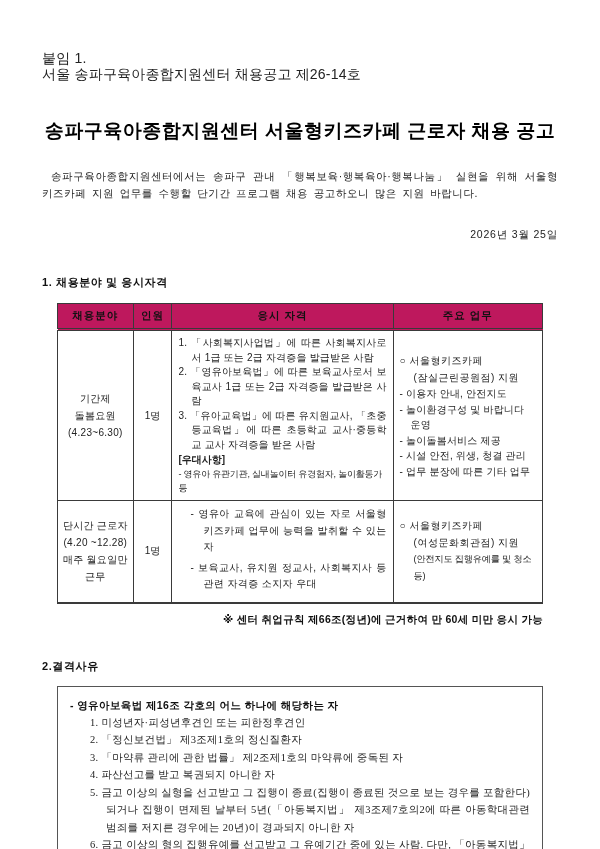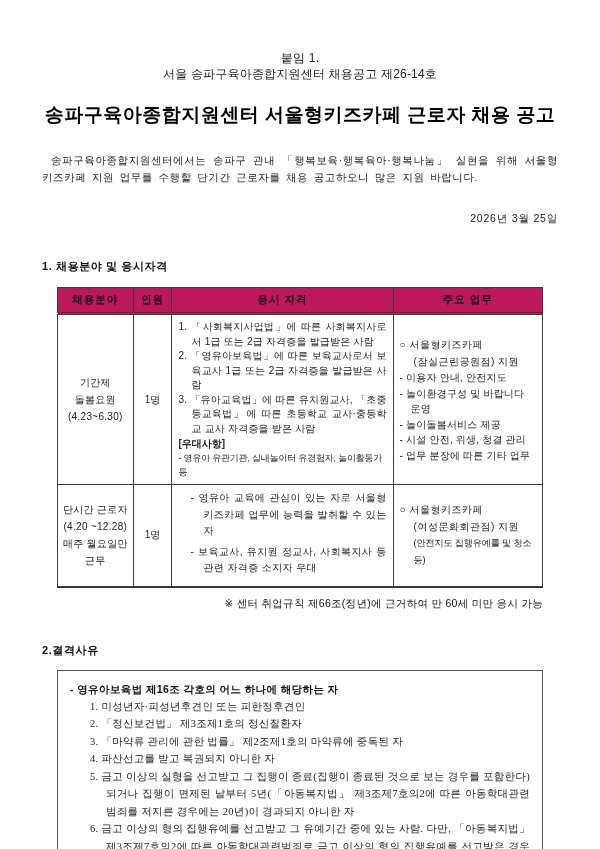--- a/index.html
+++ b/index.html
@@ -4,23 +4,23 @@
 <style>
   * { margin: 0; padding: 0; box-sizing: border-box; }
   html, body { width: 600px; background: #ffffff; }
   body {
     height: 849px;
     font-family: "Liberation Sans", "DejaVu Sans", sans-serif;
     color: #1c1c1c;
     padding: 50px 42px 20px 42px;
     overflow: hidden;
   }
-  .small-line { font-size: 12px; line-height: 16px; color: #222; letter-spacing: 0.2px; text-align: center; }
+  .small-line { font-size: 14px; line-height: 16px; color: #222; letter-spacing: 0.2px; }
   .doc-title {
-    margin-top: 20px;
+    margin-top: 36px;
     text-align: center;
     font-size: 19px;
     font-weight: bold;
     letter-spacing: 0.5px;
     color: #000;
   }
   .intro {
     margin-top: 24px;
     font-size: 10.5px;
     line-height: 17px;
@@ -68,42 +68,42 @@
   .qual-note { font-size: 9px; line-height: 14px; letter-spacing: -0.2px; }
   .qual-item.loose { line-height: 16.5px; margin-bottom: 4px; letter-spacing: 0.4px; }
   .duty-head { line-height: 17px; letter-spacing: 0.5px; }
   .duty-sub { padding-left: 14px; line-height: 17px; letter-spacing: 0.5px; }
   .duty-sub.small { font-size: 9.2px; letter-spacing: -0.2px; }
   .duty-item { padding-left: 11px; text-indent: -11px; line-height: 15.5px; letter-spacing: 0.2px; }
   .table-footnote {
     margin: 9px 15px 0 15px;
     text-align: right;
     font-size: 10.5px;
-    font-weight: normal;
+    font-weight: bold;
     letter-spacing: 0.3px;
     color: #111;
   }
   .disqual-box {
     margin: 12px 15px 0 15px;
     border: 1px solid #555;
     padding: 10px 12px 12px 12px;
     font-size: 10.5px;
   }
   .box-title { font-weight: bold; line-height: 17px; letter-spacing: 0.4px; color: #111; }
   .box-item { margin-left: 20px; padding-left: 16px; text-indent: -16px; line-height: 17.5px; letter-spacing: 0.3px; text-align: justify; color: #222; font-family: Liberation Serif, serif; }
 </style>
 </head>
 <body>
 
 <div class="small-line">붙임 1.</div>
 <div class="small-line">서울 송파구육아종합지원센터 채용공고 제26-14호</div>
 
 <h1 class="doc-title">송파구육아종합지원센터 서울형키즈카페 근로자 채용 공고</h1>
 
-<p class="intro">송파구육아종합지원센터에서는 송파구 관내 「행복보육·행복육아·행복나눔」 실현을 위해 서울형 키즈카페 지원 업무를 수행할 단기간 근로자를 채용 공고하오니 많은 지원 바랍니다.</p>
+<p class="intro">송파구육아종합지원센터에서는 송파구 관내 「행복보육·행복육아·행복나눔」 실현을 위해 서울형 키즈카페 지원 업무를 수행할 단기간 프로그램 채용 공고하오니 많은 지원 바랍니다.</p>
 
 <div class="sign-block">
   <div>2026년 3월 25일</div>
 </div>
 
 <div class="section-heading">1. 채용분야 및 응시자격</div>
 
 <table class="recruit">
   <colgroup>
     <col class="col-field">

